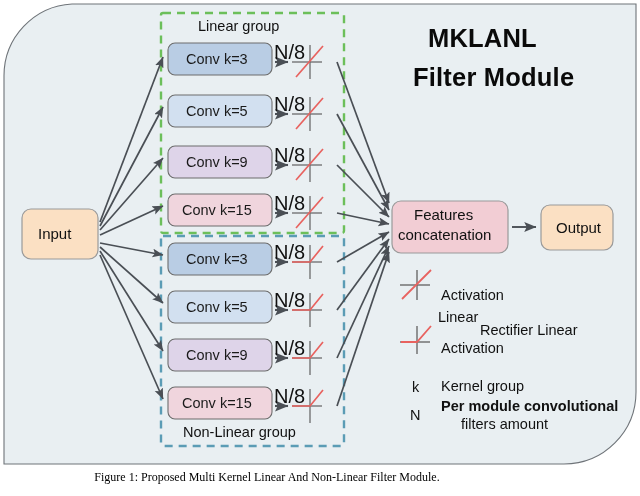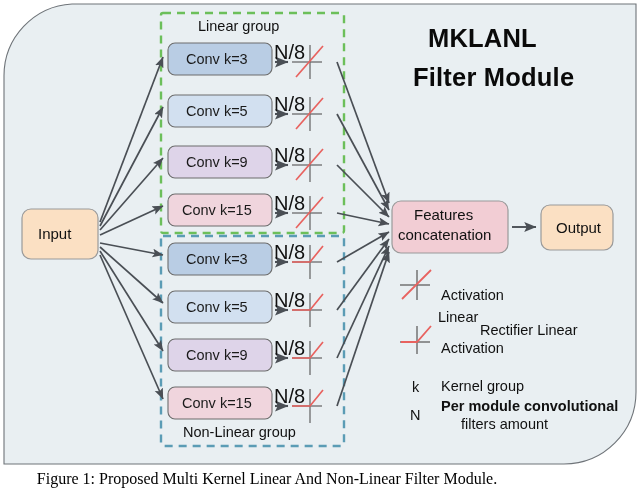--- a/index.html
+++ b/index.html
@@ -59,21 +59,21 @@
     font-size: 14.5px;
     color: #111111;
   }
   .caption {
     position: absolute;
     left: 0;
     top: 470px;
     width: 534px;
     text-align: center;
     font-family: "Liberation Serif", serif;
-    font-size: 16px;
+    font-size: 12px;
     color: #000000;
   }
 </style>
 </head>
 <body>
 
 <div id="figure-root">
 
   <svg class="diagram" viewBox="0 0 640 496">
     <defs>

